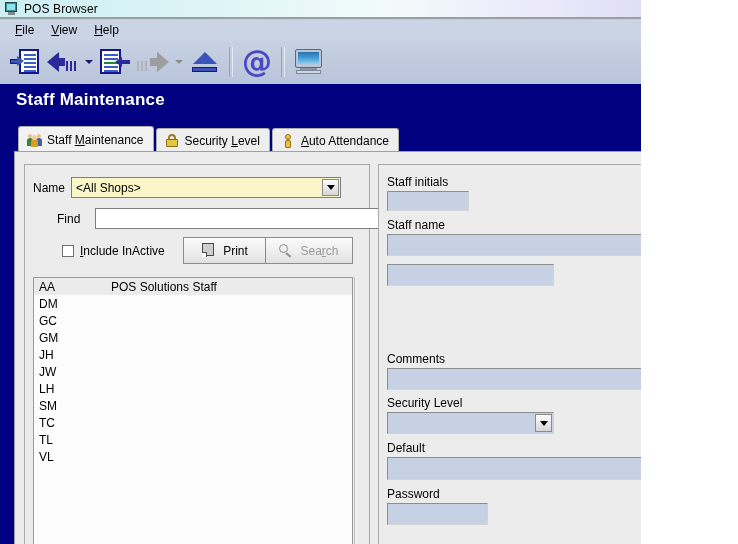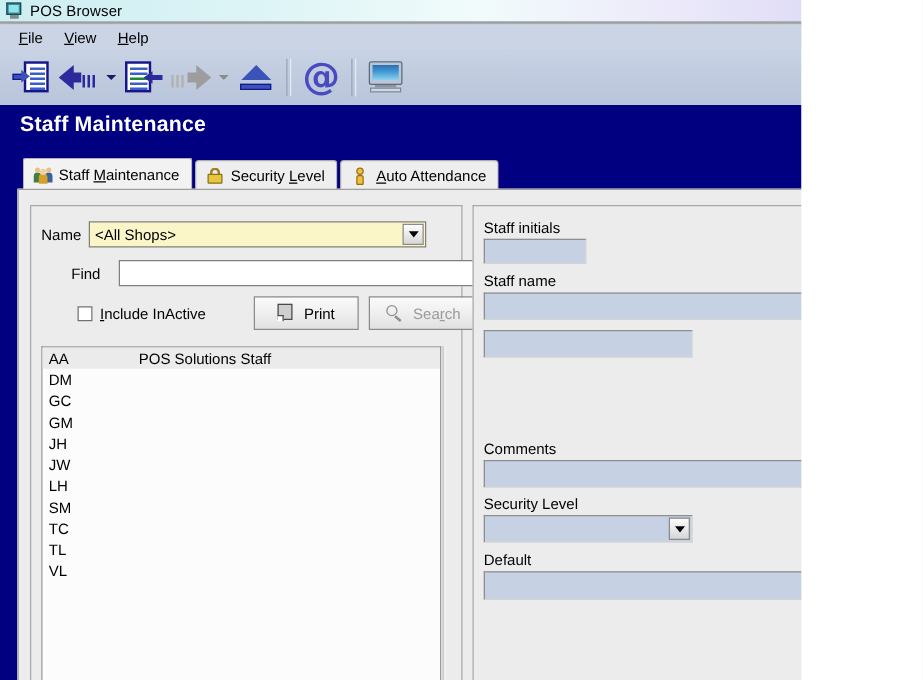--- a/index.html
+++ b/index.html
@@ -369,24 +369,24 @@
   .lbl-inactive { font-size: 12px; color: #000; }
   .lbl-inactive u { text-decoration: underline; }
 
   .btn {
     position: absolute; top: 72px;
     height: 27px;
     background: linear-gradient(to bottom, #fafafa 0%, #efefef 50%, #e1e1e1 100%);
     border: 1px solid #8c8c8c;
     box-sizing: border-box;
     display: flex; align-items: center; justify-content: center;
-    font-size: 12px; color: #000; margin-left: 20px;
+    font-size: 12px; color: #000;
   }
   .btn-print { left: 158px; width: 84px; }
-  .btn-search { left: 250px; width: 88px; color: #9a9a9a; }
+  .btn-search { left: 240px; width: 88px; color: #9a9a9a; }
   .btn .blabel { margin-left: 7px; }
   .btn .blabel u { text-decoration: underline; }
 
   .ic-printdoc { position: relative; width: 14px; height: 15px; flex: 0 0 auto; }
   .ic-printdoc .sh {
     position: absolute; left: 0; top: 0; width: 12px; height: 13px;
     background: #cfcfcf; border: 1px solid #4a4a4a; box-sizing: border-box;
   }
   .ic-printdoc .cor {
     position: absolute; left: 0px; top: 9px; width: 5px; height: 5px;
@@ -725,16 +725,20 @@
 
     <div class="fgroup" style="top:276px">
       <div class="flabel">Default</div>
       <div class="finput fcombo" style="width:285px;height:23px">
         <span class="cbtn">
           <span class="tri"></span>
         </span>
       </div>
     </div>
 
+    <div class="fgroup" style="top:322px">
+      <div class="flabel">Password</div>
+      <div class="finput h22" style="width:101px"></div>
+    </div>
 
   </div>
 
 </div>
 
 </body></html>

